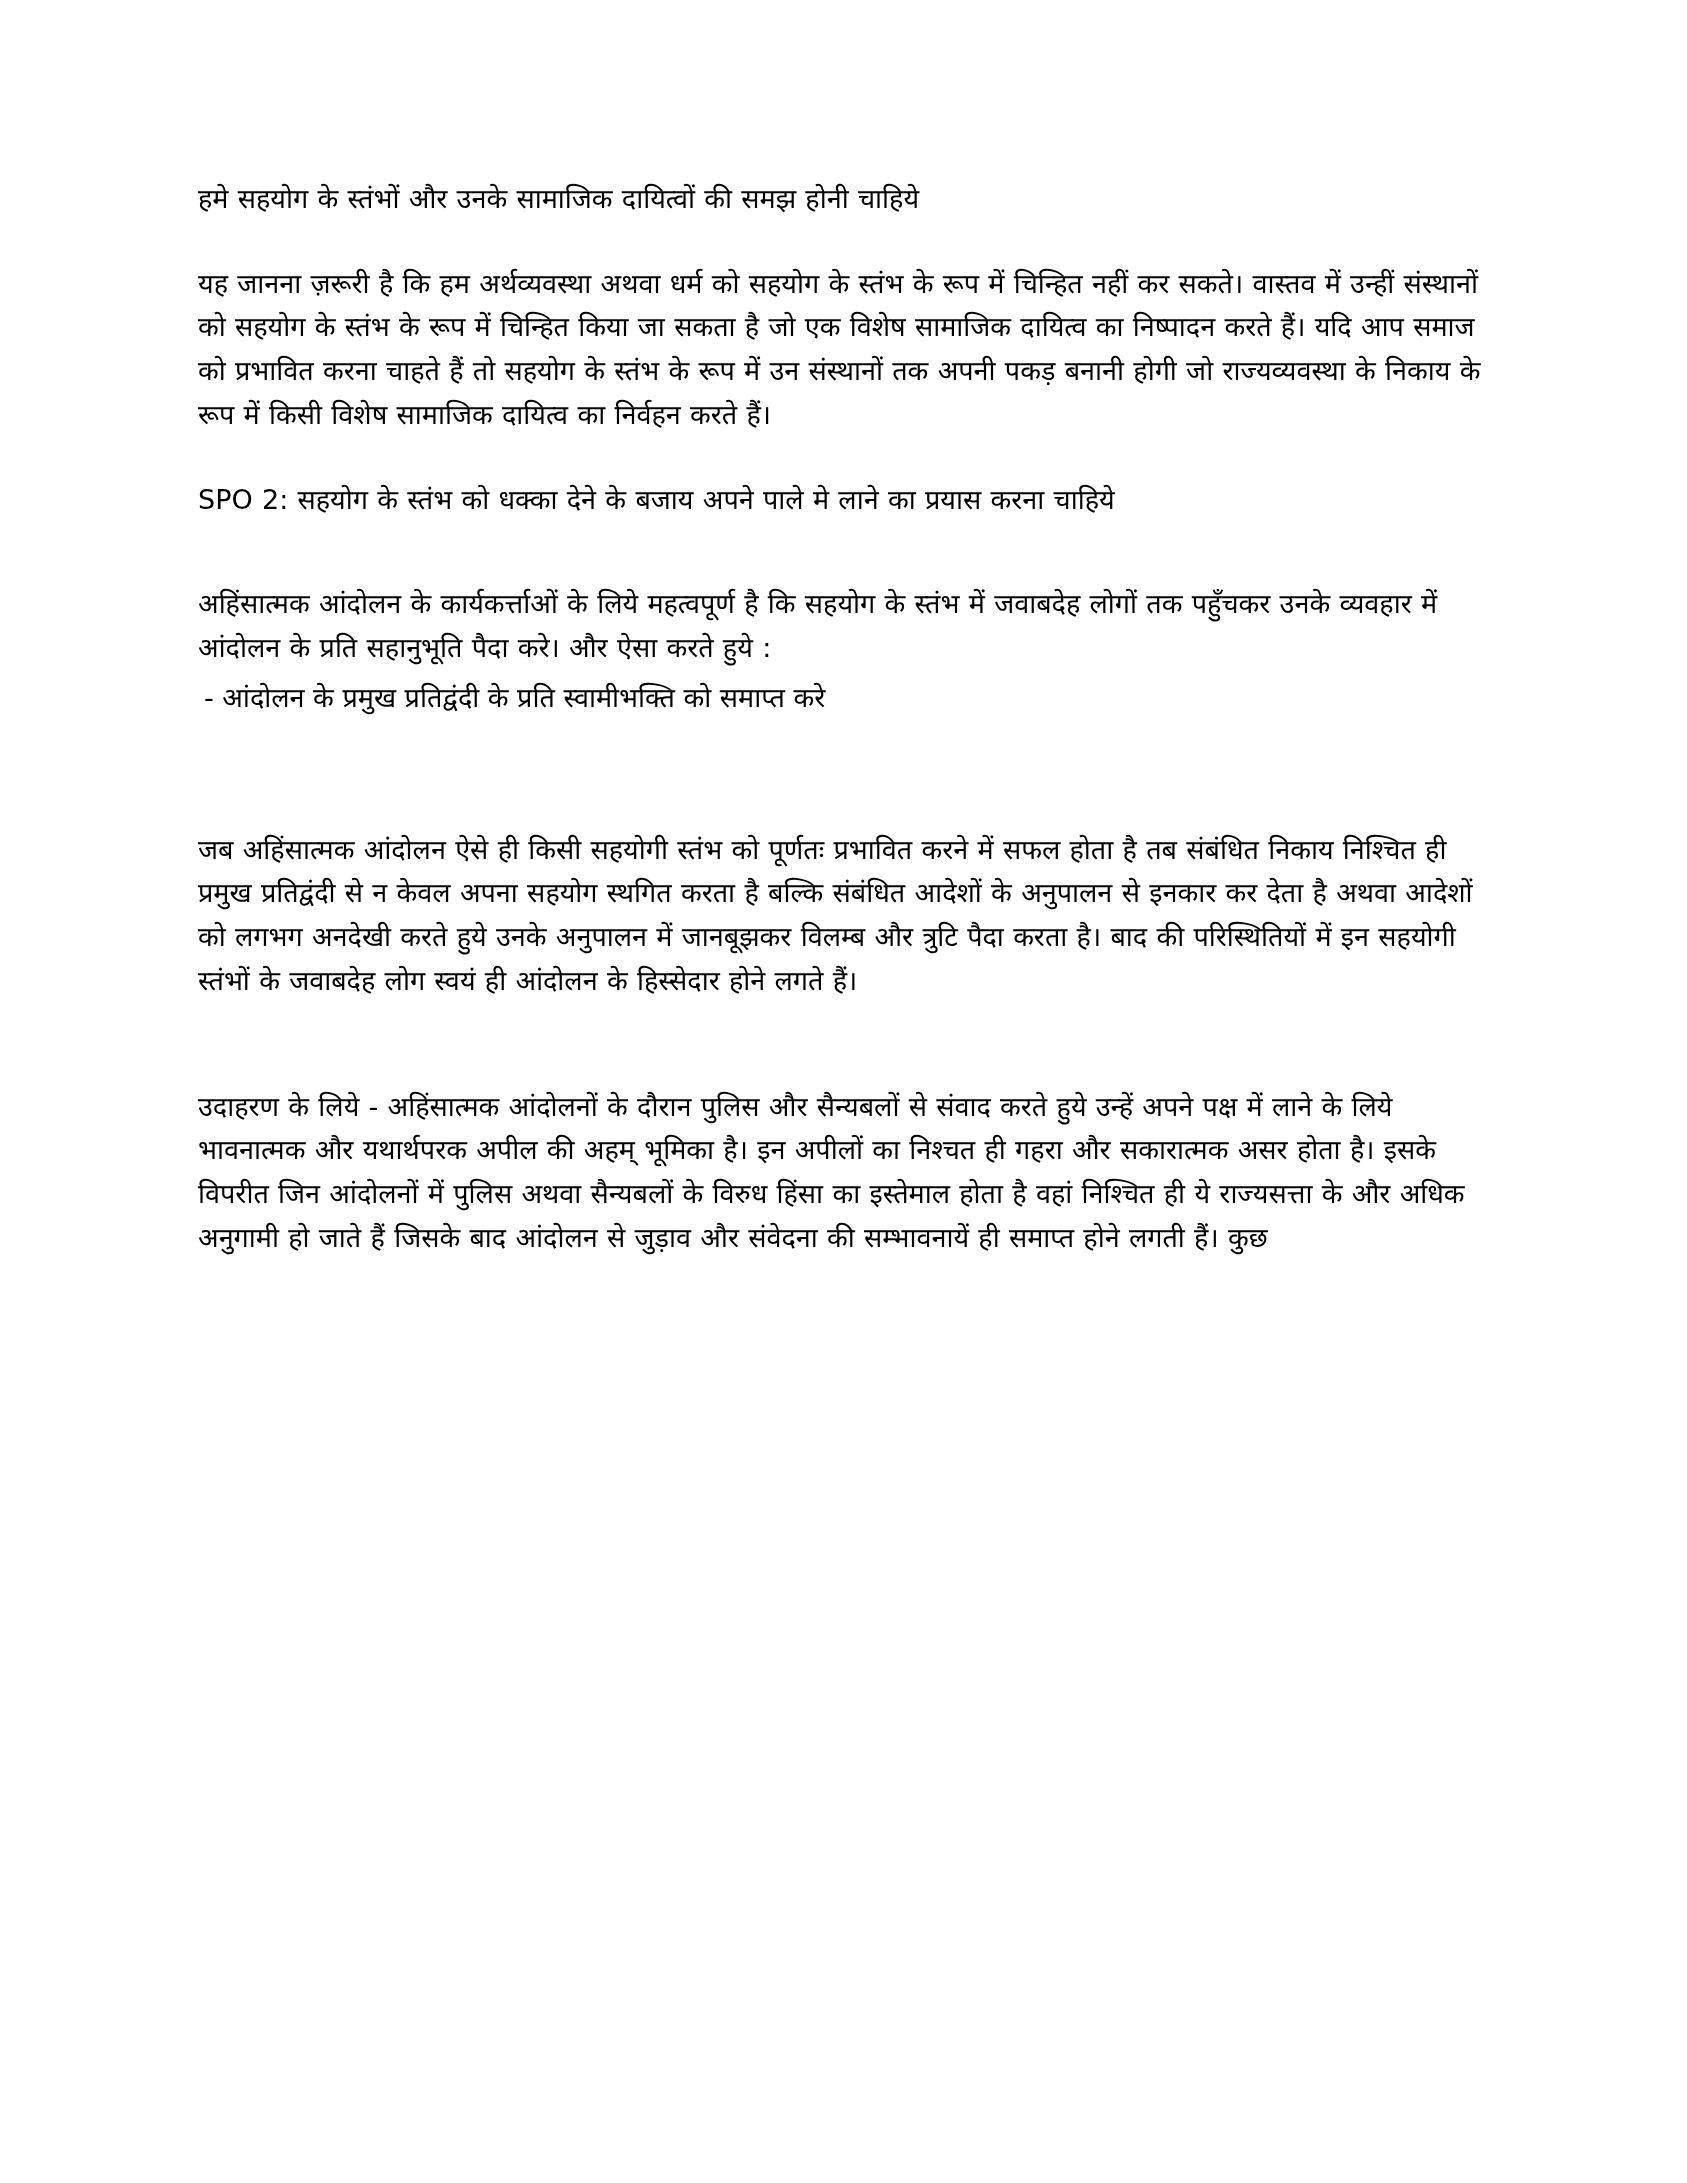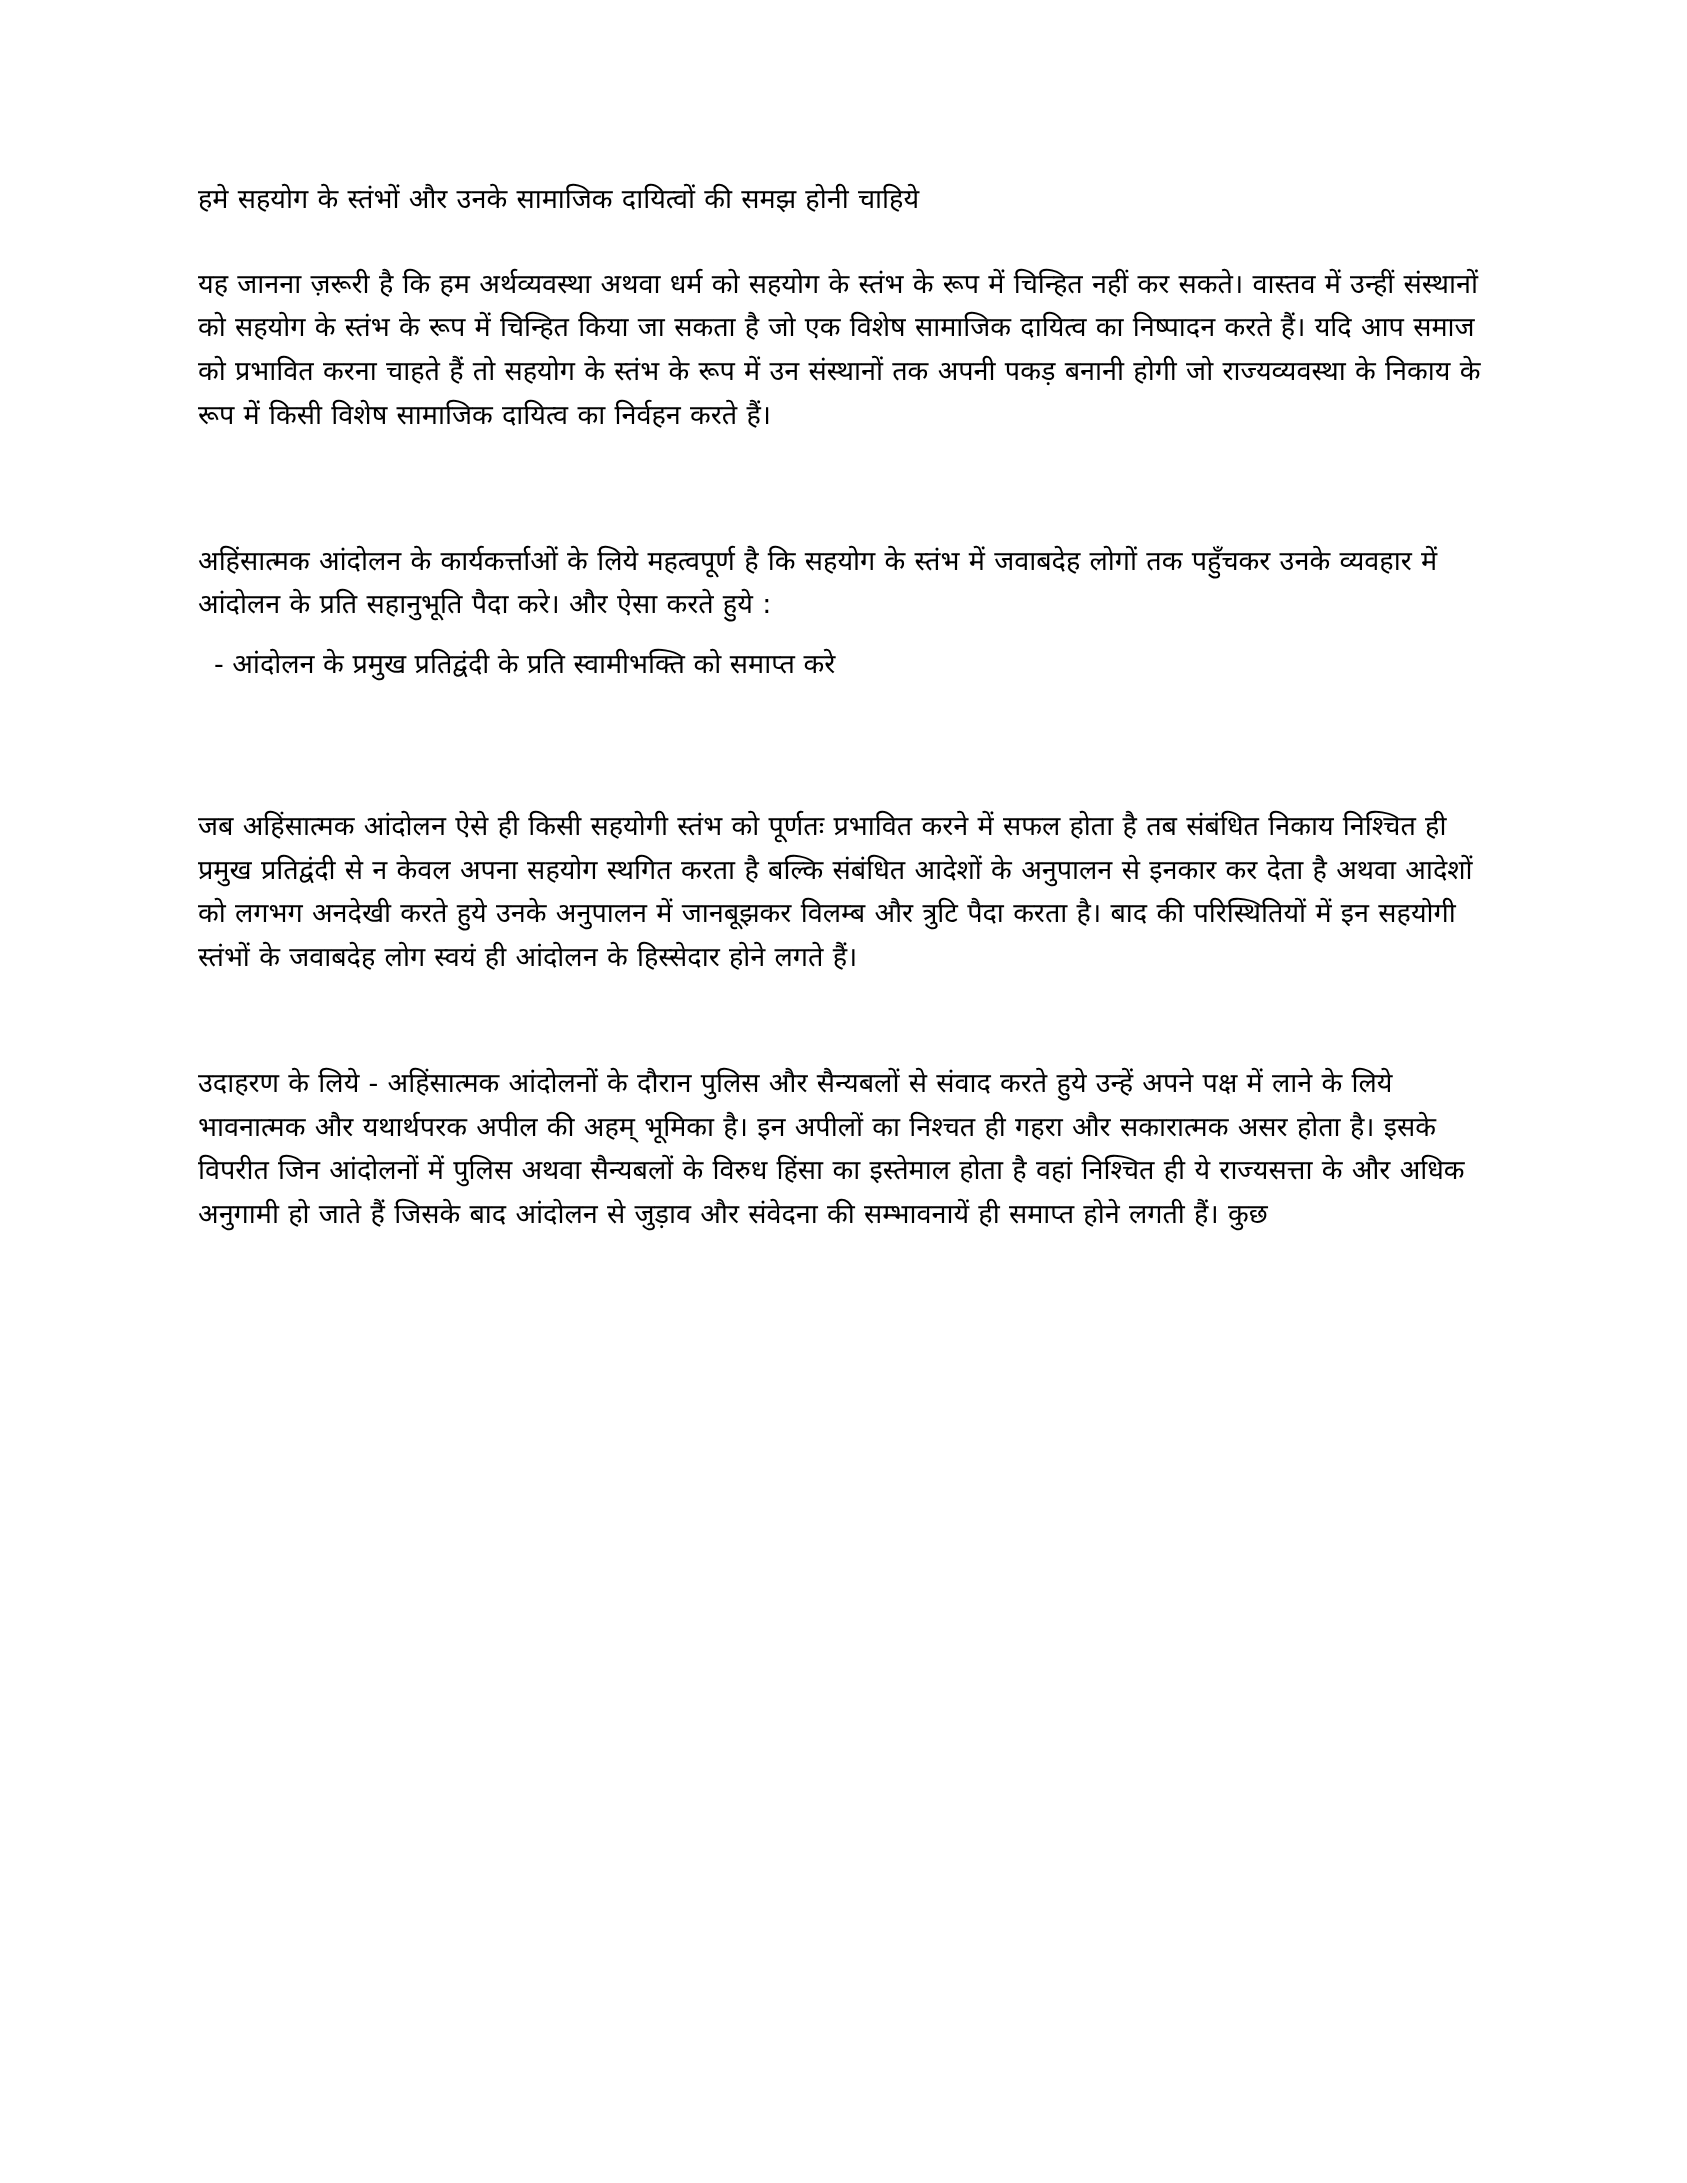--- a/index.html
+++ b/index.html
@@ -32,38 +32,39 @@
     text-align: left;
     font-family: "DejaVu Sans", "Liberation Sans", sans-serif;
     font-weight: 400;
     letter-spacing: 0px;
     word-spacing: 0.7px;
     color: #000000;
   }
   .gap-md { height: 41px; }
   .gap-lg { height: 61px; }
   .list-line {
-    margin: 16px;
+    margin: 6px;
     font-size: 27px;
     line-height: 1.62;
     font-family: "DejaVu Sans", "Liberation Sans", sans-serif;
   }
 </style>
 </head>
 <body>
 
 <div class="page">
   <div class="doc-body">
 
     <p class="para">हमे सहयोग के स्तंभों और उनके सामाजिक दायित्वों की समझ होनी चाहिये</p>
     <div class="gap-md"></div>
 
     <p class="para">यह जानना ज़रूरी है कि हम अर्थव्यवस्था अथवा धर्म को सहयोग के स्तंभ के रूप में चिन्हित नहीं कर सकते।  वास्तव में उन्हीं संस्थानों को सहयोग के स्तंभ के रूप में चिन्हित किया जा सकता है जो एक विशेष सामाजिक दायित्व का निष्पादन करते हैं। यदि आप समाज को प्रभावित करना चाहते हैं तो सहयोग के स्तंभ के रूप में उन संस्थानों तक अपनी पकड़ बनानी होगी जो राज्यव्यवस्था के निकाय के रूप में किसी विशेष सामाजिक दायित्व का निर्वहन करते हैं।</p>
     <div class="gap-md"></div>
 
+    <p class="para">SPO 2: सहयोग के स्तंभ को धक्का देने के बजाय अपने पाले मे लाने का प्रयास करना चाहिये</p>
     <div class="gap-lg"></div>
 
     <p class="para">अहिंसात्मक आंदोलन के कार्यकर्त्ताओं के लिये महत्वपूर्ण है कि सहयोग के स्तंभ में जवाबदेह लोगों तक पहुँचकर उनके व्यवहार में आंदोलन के प्रति सहानुभूति पैदा करे।  और ऐसा करते हुये :</p>
     <p class="list-line">- आंदोलन के प्रमुख प्रतिद्वंदी के प्रति स्वामीभक्ति को समाप्त करे</p>
     <div class="gap-lg"></div>
 
     <div class="gap-md"></div>
 
     <p class="para">जब अहिंसात्मक आंदोलन ऐसे ही किसी सहयोगी स्तंभ को पूर्णतः प्रभावित करने में सफल होता है तब संबंधित निकाय निश्चित ही प्रमुख प्रतिद्वंदी से न केवल अपना सहयोग स्थगित करता है बल्कि संबंधित आदेशों के अनुपालन से इनकार कर देता है अथवा आदेशों को लगभग अनदेखी करते हुये उनके अनुपालन में जानबूझकर विलम्ब और त्रुटि पैदा करता है।  बाद की परिस्थितियों में इन सहयोगी स्तंभों के जवाबदेह लोग स्वयं ही आंदोलन के हिस्सेदार होने लगते हैं।</p>
     <div class="gap-md"></div>

